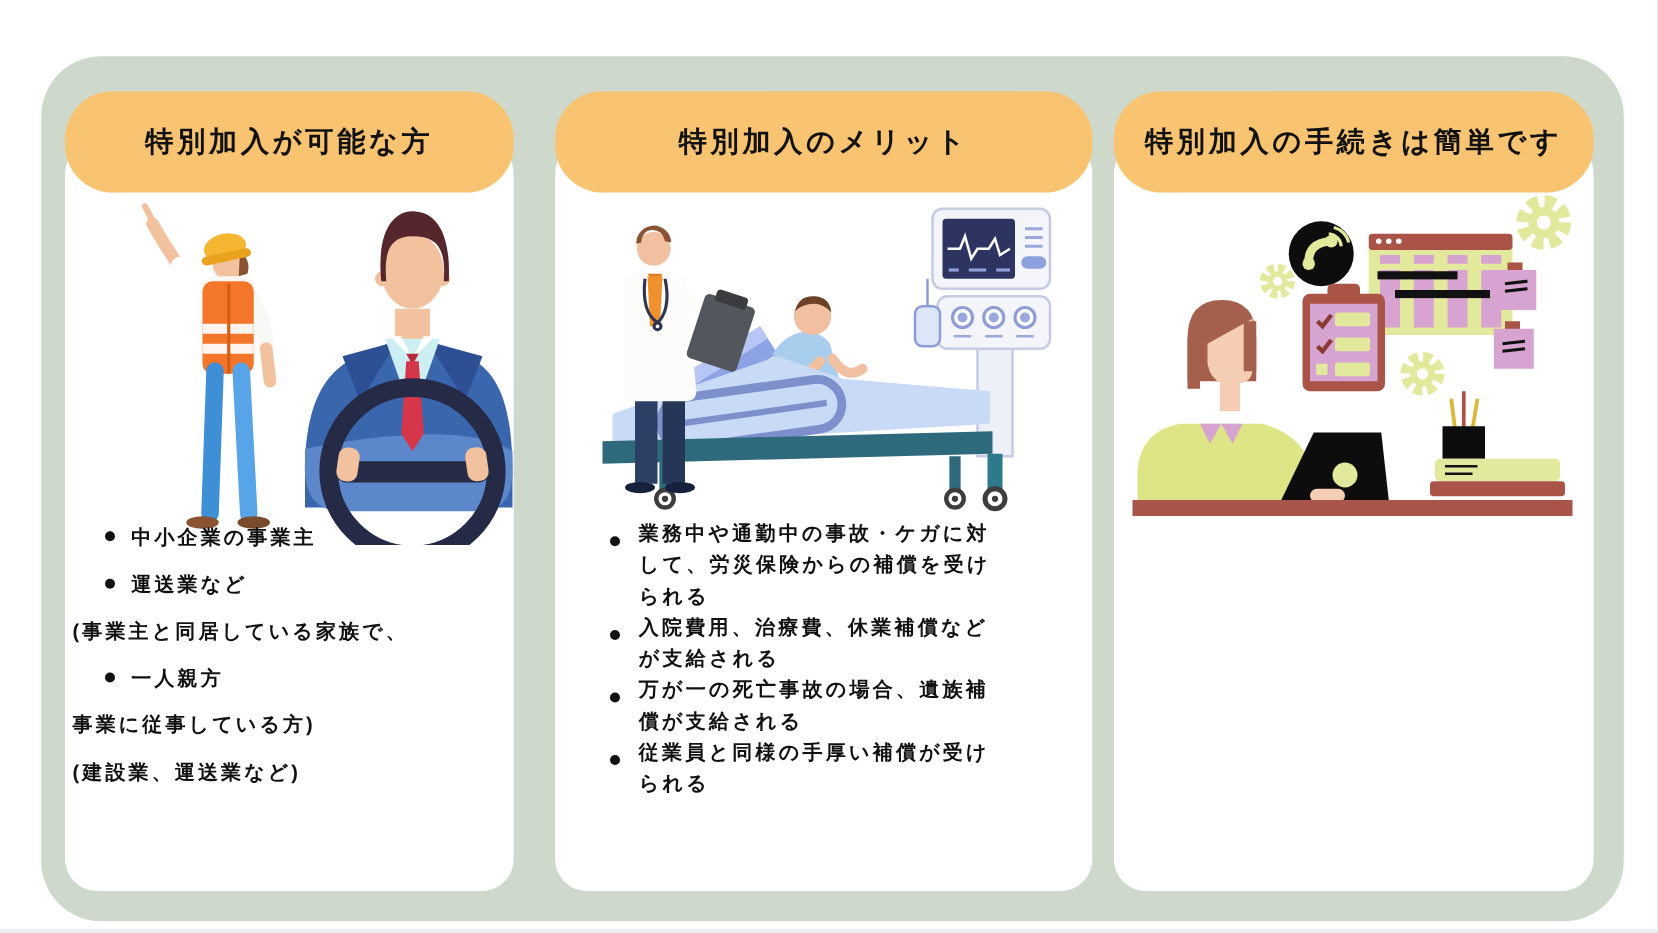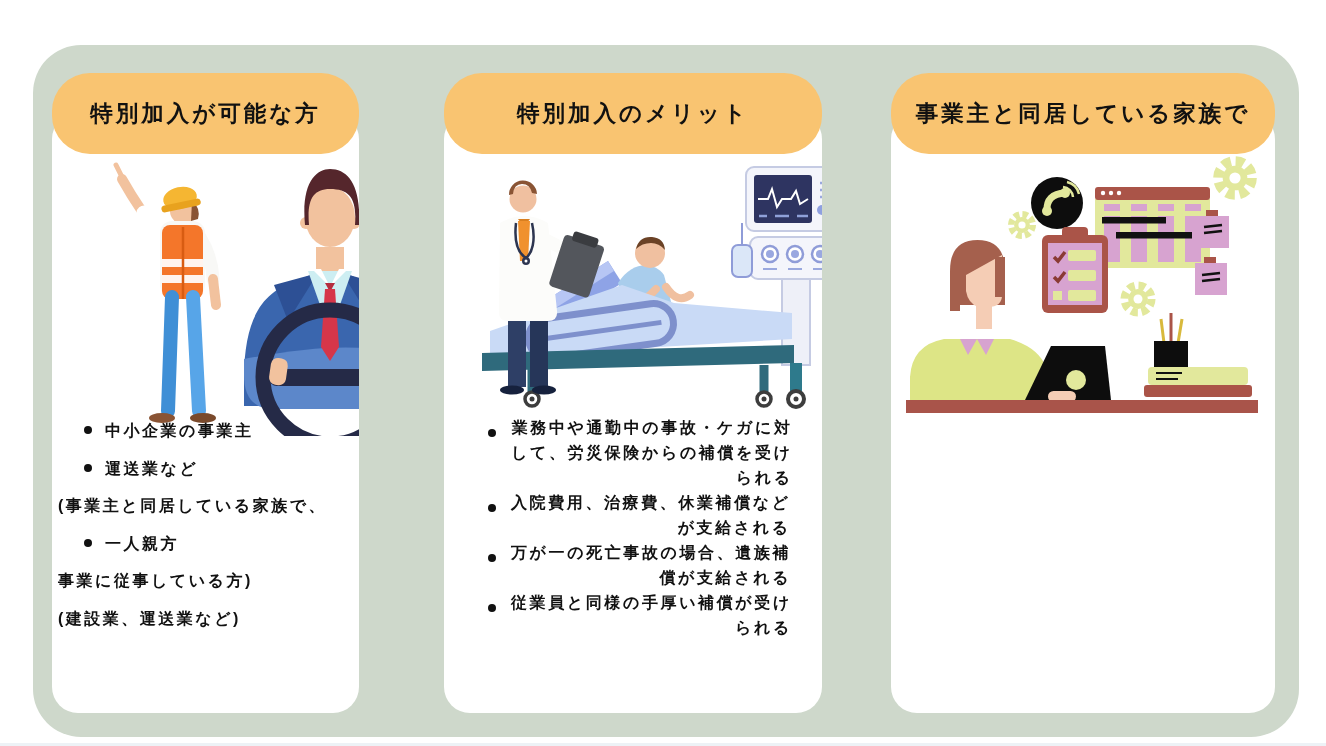--- a/index.html
+++ b/index.html
@@ -7,22 +7,22 @@
     width:1326px;height:746px;position:relative;overflow:hidden;
     background:#ffffff;color:#111111;
     font-family:"Liberation Sans",sans-serif;font-weight:bold;
   }
   .panel{
     position:absolute;left:33px;top:45px;width:1266px;height:692px;
     background:#ced8cb;border-radius:48px;
   }
   .bottom-strip{position:absolute;left:0;bottom:0;width:100%;height:3px;background:#edf2f6;}
   .card{position:absolute;top:73px;height:640px;overflow:hidden;}
-  #card1{left:52px;width:307px;}
-  #card2{left:444px;width:378px;text-align:right;}
+  #card1{left:52px;width:359px;}
+  #card2{left:444px;width:430px;}
   #card3{left:891px;width:384px;}
   .card-bg{position:absolute;top:40px;left:0;right:0;bottom:0;background:#ffffff;border-radius:26px;}
   .card-header{
     position:absolute;top:0;left:0;right:0;height:81px;background:#f9c471;border-radius:38px;
     display:flex;align-items:center;justify-content:center;
   }
   .card-title{margin:0;font-size:22.5px;font-weight:bold;letter-spacing:3px;white-space:nowrap;}
   .illus{position:absolute;}
   #illus1{left:28px;top:88px;width:340px;height:275px;}
   #illus2{left:16px;top:88px;width:385px;height:250px;}
@@ -206,21 +206,21 @@
         <span class="dot"></span>
         <span class="pre">従業員と同様の手厚い補償が受け
 られる</span>
       </div>
     </div>
 </section>
 
 <section class="card" id="card3">
   <div class="card-bg"></div>
   <div class="card-header">
-    <h2 class="card-title">事業主と同居している家族で</h2>
+    <h2 class="card-title">特別加入の手続きは簡単です</h2>
   </div>
   <svg class="illus" id="illus3" viewBox="0 0 370 260">
     <defs>
       <g id="gear">
         <circle r="15" fill="none" stroke="#e2e89c" stroke-width="9" stroke-dasharray="7.5 4.3"></circle>
         <circle r="11" fill="#e2e89c"></circle>
         <circle r="5" fill="#ffffff"></circle>
       </g>
     </defs>
     <use href="#gear" transform="translate(124,72) scale(0.72)"></use>

